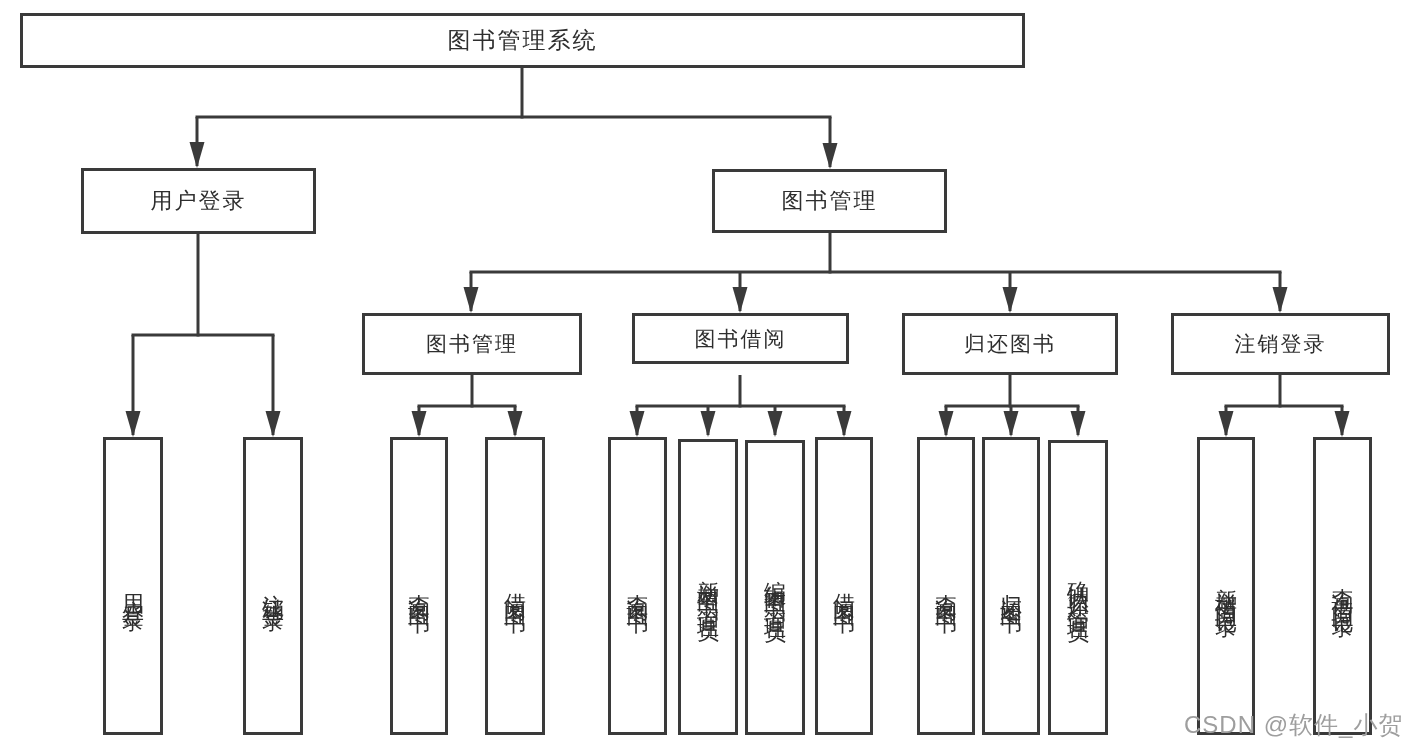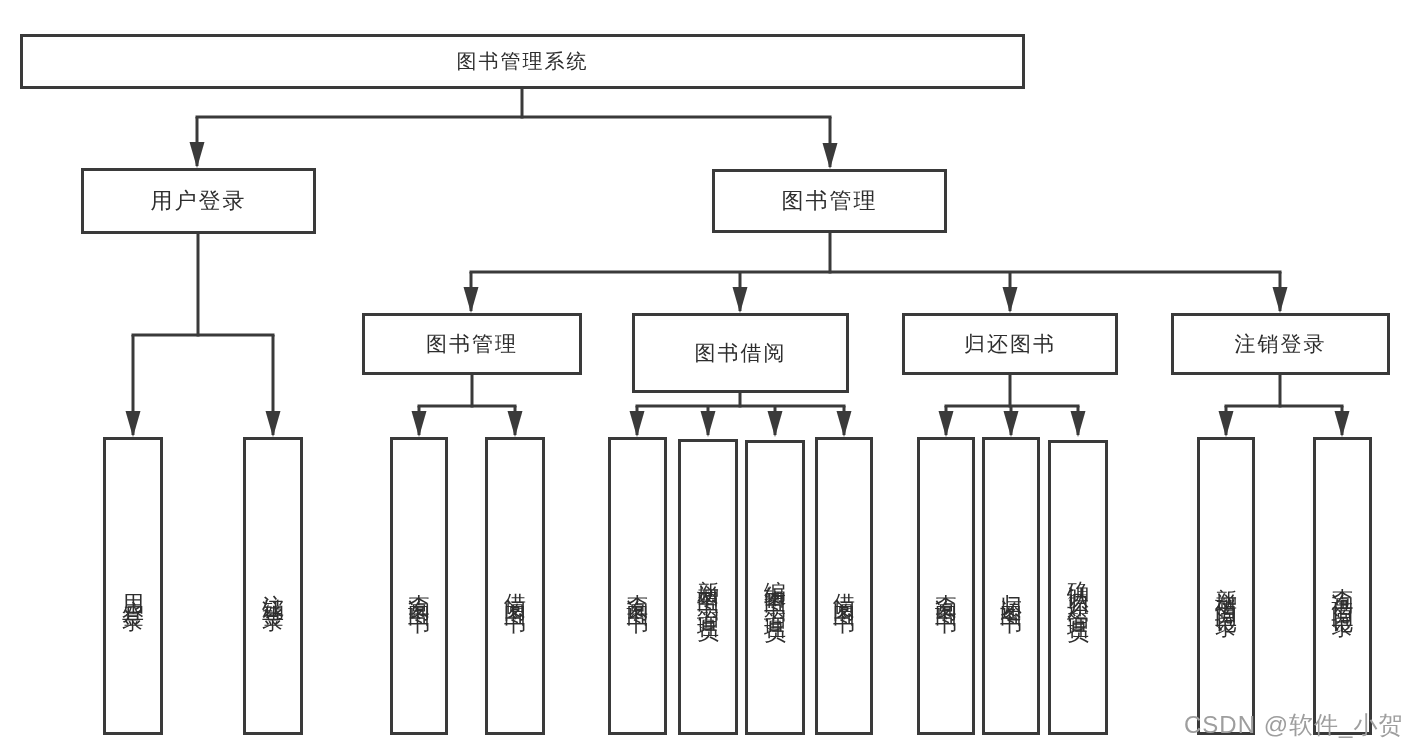--- a/index.html
+++ b/index.html
@@ -119,27 +119,27 @@
       <polygon points="775,437 767.5,411 782.5,411"></polygon>
       <polygon points="844,437 836.5,411 851.5,411"></polygon>
       <polygon points="946,437 938.5,411 953.5,411"></polygon>
       <polygon points="1011,437 1003.5,411 1018.5,411"></polygon>
       <polygon points="1078,437 1070.5,411 1085.5,411"></polygon>
       <polygon points="1226,437 1218.5,411 1233.5,411"></polygon>
       <polygon points="1342,437 1334.5,411 1349.5,411"></polygon>
     </g>
   </svg>
 
-  <div class="node" style="left:20px; top:13px; width:1005px; height:55px; font-size:20px;margin-top:21px;">图书管理系统</div>
+  <div class="node" style="left:20px; top:13px; width:1005px; height:55px; font-size:23px;">图书管理系统</div>
 
   <div class="node" style="left:81px; top:168px; width:235px; height:66px; font-size:22px;">用户登录</div>
   <div class="node" style="left:712px; top:169px; width:235px; height:64px; font-size:22px;">图书管理</div>
 
   <div class="node" style="left:362px; top:313px; width:220px; height:62px;">图书管理</div>
-  <div class="node" style="left:632px; top:313px; width:217px; height:80px;">图书借阅</div>
+  <div class="node" style="left:632px; top:313px; width:217px; height:51px;">图书借阅</div>
   <div class="node" style="left:902px; top:313px; width:216px; height:62px;">归还图书</div>
   <div class="node" style="left:1171px; top:313px; width:219px; height:62px;">注销登录</div>
 
   <div class="node vnode" style="left:103px; top:437px; width:60px; height:298px;">用户登录</div>
   <div class="node vnode" style="left:243px; top:437px; width:60px; height:298px;">注销登录</div>
 
   <div class="node vnode" style="left:390px; top:437px; width:58px; height:298px;">查询图书</div>
   <div class="node vnode" style="left:485px; top:437px; width:60px; height:298px;">借阅图书</div>
 
   <div class="node vnode" style="left:608px; top:437px; width:59px; height:298px;">查询图书</div>

